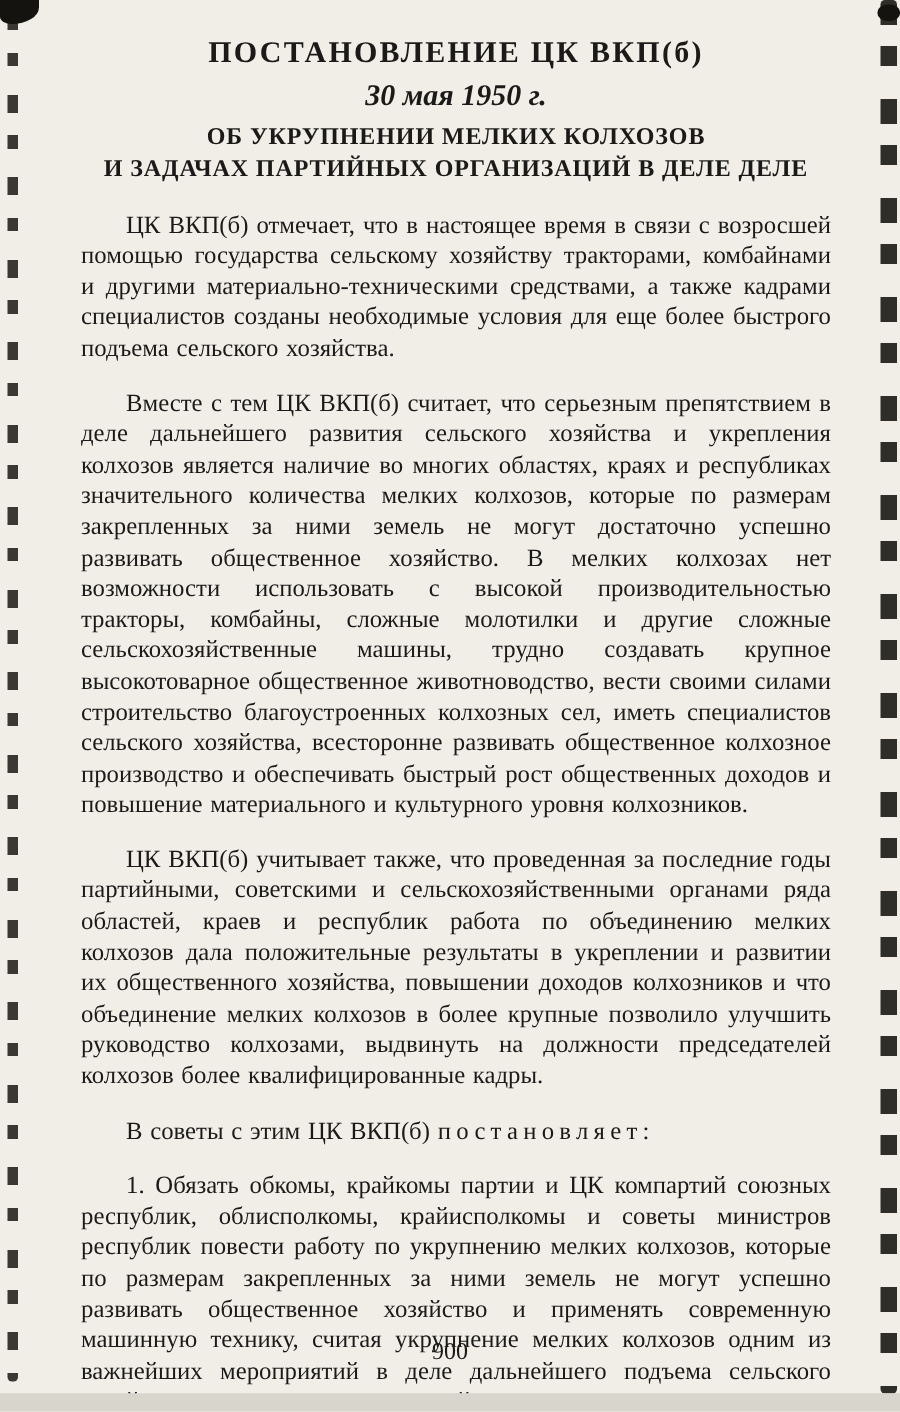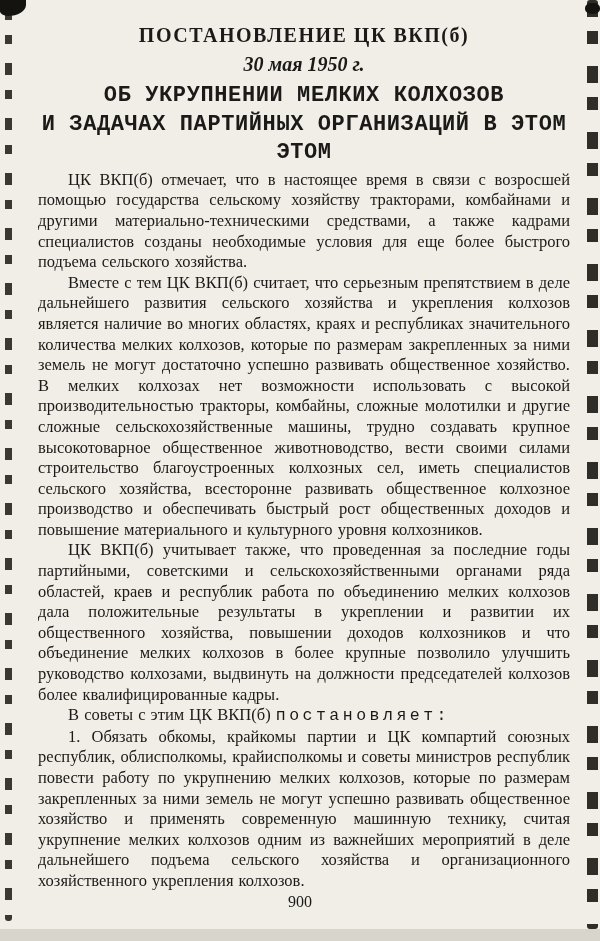--- a/index.html
+++ b/index.html
@@ -53,42 +53,40 @@
     letter-spacing: 1.5px;
     margin: 4px 0 6px 0;
   }
   .doc-date {
     font-size: 20px;
     font-weight: bold;
     font-style: italic;
     margin: 0 0 6px 0;
   }
   .doc-subject {
-    font-size: 22px;
+    font-size: 16px;
     font-weight: bold;
     letter-spacing: 0.6px;
     line-height: 1.3;
-    margin: 0 0 2px 0;
-    font-family: Liberation Mono, monospace;
+    margin: 0 0 14px 0;
   }
 
   .doc-body {
     font-size: 16.5px;
     line-height: 20.6px;
     text-align: justify;
   }
   .doc-body p {
-    margin: 0;
+    margin: 16px;
     text-indent: 30px;
     word-spacing: 1px;
   }
   .spaced {
     letter-spacing: 3.5px;
     word-spacing: 4px;
-    font-family: Liberation Mono, monospace;
   }
 
   .doc-footer {
     position: absolute;
     left: 0; right: 0;
     bottom: 18px;
     text-align: center;
     font-size: 16px;
   }
 </style>
@@ -100,21 +98,21 @@
   <div class="scan-edge-left"></div>
   <div class="scan-edge-right"></div>
   <div class="blob-tl"></div>
   <div class="blob-tr"></div>
 
   <div class="doc-header">
     <div class="doc-title">ПОСТАНОВЛЕНИЕ ЦК ВКП(б)</div>
     <div class="doc-date">30 мая 1950 г.</div>
     <div class="doc-subject">
       <div>ОБ УКРУПНЕНИИ МЕЛКИХ КОЛХОЗОВ</div>
-      <div>И ЗАДАЧАХ ПАРТИЙНЫХ ОРГАНИЗАЦИЙ В ЭТОМ ЭТОМ</div>
+      <div>И ЗАДАЧАХ ПАРТИЙНЫХ ОРГАНИЗАЦИЙ В ДЕЛЕ ДЕЛЕ</div>
     </div>
   </div>
 
   <div class="doc-body">
     <p>ЦК ВКП(б) отмечает, что в настоящее время в связи с возросшей помощью государства сельскому хозяйству тракторами, комбайнами и другими материально-техническими средствами, а также кадрами специалистов созданы необходимые условия для еще более быстрого подъема сельского хозяйства.</p>
     <p>Вместе с тем ЦК ВКП(б) считает, что серьезным препятствием в деле дальнейшего развития сельского хозяйства и укрепления колхозов является наличие во многих областях, краях и республиках значительного количества мелких колхозов, которые по размерам закрепленных за ними земель не могут достаточно успешно развивать общественное хозяйство. В мелких колхозах нет возможности использовать с высокой производительностью тракторы, комбайны, сложные молотилки и другие сложные сельскохозяйственные машины, трудно создавать крупное высокотоварное общественное животноводство, вести своими силами строительство благоустроенных колхозных сел, иметь специалистов сельского хозяйства, всесторонне развивать общественное колхозное производство и обеспечивать быстрый рост общественных доходов и повышение материального и культурного уровня колхозников.</p>
     <p>ЦК ВКП(б) учитывает также, что проведенная за последние годы партийными, советскими и сельскохозяйственными органами ряда областей, краев и республик работа по объединению мелких колхозов дала положительные результаты в укреплении и развитии их общественного хозяйства, повышении доходов колхозников и что объединение мелких колхозов в более крупные позволило улучшить руководство колхозами, выдвинуть на должности председателей колхозов более квалифицированные кадры.</p>
     <p><span>В советы с этим ЦК ВКП(б) </span><span class="spaced">постановляет:</span></p>
     <p>1. Обязать обкомы, крайкомы партии и ЦК компартий союзных республик, облисполкомы, крайисполкомы и советы министров республик повести работу по укрупнению мелких колхозов, которые по размерам закрепленных за ними земель не могут успешно развивать общественное хозяйство и применять современную машинную технику, считая укрупнение мелких колхозов одним из важнейших мероприятий в деле дальнейшего подъема сельского хозяйства и организационного хозяйственного укрепления колхозов.</p>
   </div>

